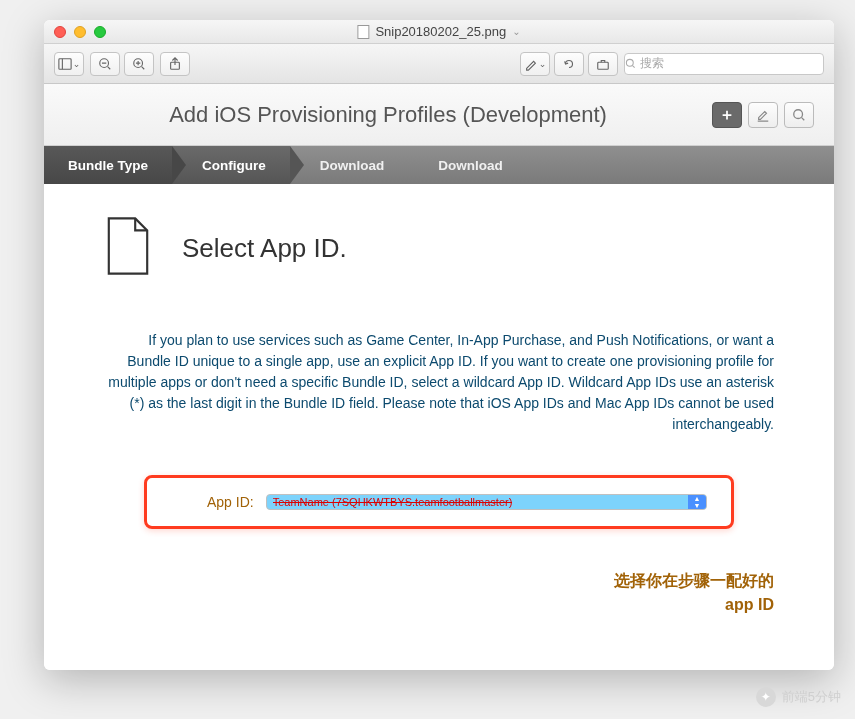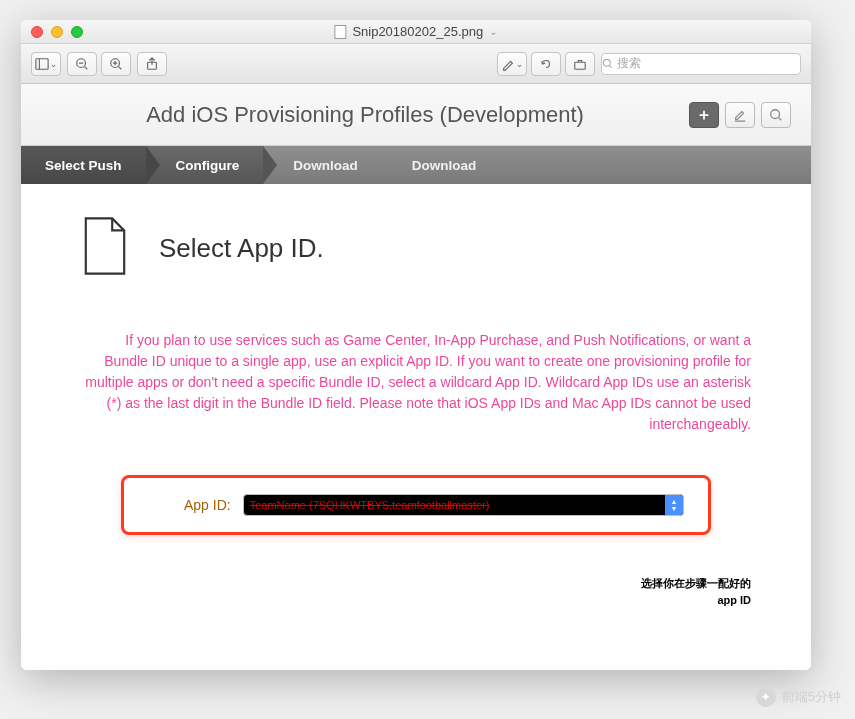--- a/index.html
+++ b/index.html
@@ -6,21 +6,21 @@
     body {
       font-family: -apple-system, "Helvetica Neue", Arial, sans-serif;
       background: #f0f0f0;
       width: 855px;
       height: 719px;
       position: relative;
     }
     .window {
       position: absolute;
       top: 20px;
-      left: 21px;
+      left: 44px;
       width: 790px;
       height: 650px;
       background: #fff;
       border-radius: 6px;
       box-shadow: 0 10px 40px rgba(0,0,0,0.25);
       overflow: hidden;
       display: flex;
       flex-direction: column;
     }
     .titlebar {
@@ -167,45 +167,45 @@
       margin-bottom: 50px;
     }
     .doc-icon svg { width: 48px; height: 60px; }
     .section-title {
       font-size: 26px;
       font-weight: 300;
       color: #333;
     }
     .description {
       font-size: 14px;
-      color: #ec4899;
+      color: #0c4a6e;
       line-height: 1.5;
       margin-bottom: 40px;
     }
     .highlight-box {
       border: 3px solid #ff3b1f;
       border-radius: 8px;
       padding: 16px 24px;
       margin: 0 40px;
       display: flex;
       align-items: center;
       gap: 12px;
       box-shadow: 0 2px 6px rgba(255,59,31,0.2);
     }
     .field-label {
       font-size: 14px;
       color: #a16207;
       margin-left: 36px;
     }
     .select-wrap {
       flex: 1;
-      height: 22px;
+      height: 16px;
       border: 1px solid #c0c0c0;
       border-radius: 4px;
-      background: #000000;
+      background: #7dd3fc;
       display: flex;
       align-items: center;
       padding: 0 6px;
       position: relative;
       font-size: 12px;
     }
     .select-redacted {
       color: #d00;
       text-decoration: line-through;
       font-size: 11px;
@@ -221,22 +221,22 @@
       display: flex;
       flex-direction: column;
       align-items: center;
       justify-content: center;
       color: #fff;
       font-size: 7px;
       line-height: 7px;
     }
     .annotation {
       margin: 40px 0 0 200px;
-      color: #000000;
-      font-size: 11px;
+      color: #a16207;
+      font-size: 16px;
       font-weight: 700;
       line-height: 1.5;
       text-shadow: 0 0 1px rgba(255,255,255,0.8);
     }
     .watermark {
       position: absolute;
       bottom: 12px;
       right: 14px;
       display: flex;
       align-items: center;
@@ -353,21 +353,21 @@
           <svg width="14" height="14" viewBox="0 0 16 16" fill="none" stroke="#888" stroke-width="1.5">
               <circle cx="7" cy="7" r="5"></circle>
               <line x1="11" y1="11" x2="14" y2="14"></line>
             </svg>
         </div>
       </div>
     </div>
 
     <div class="steps">
       <div class="step done">
-          <span>Select Push</span>
+          <span>Bundle Type</span>
         </div>
       <div class="step active">
           <span>Configure</span>
         </div>
       <div class="step plain">
           <span>Download</span>
         </div>
       <div class="step plain">
           <span>Download</span>
         </div>

